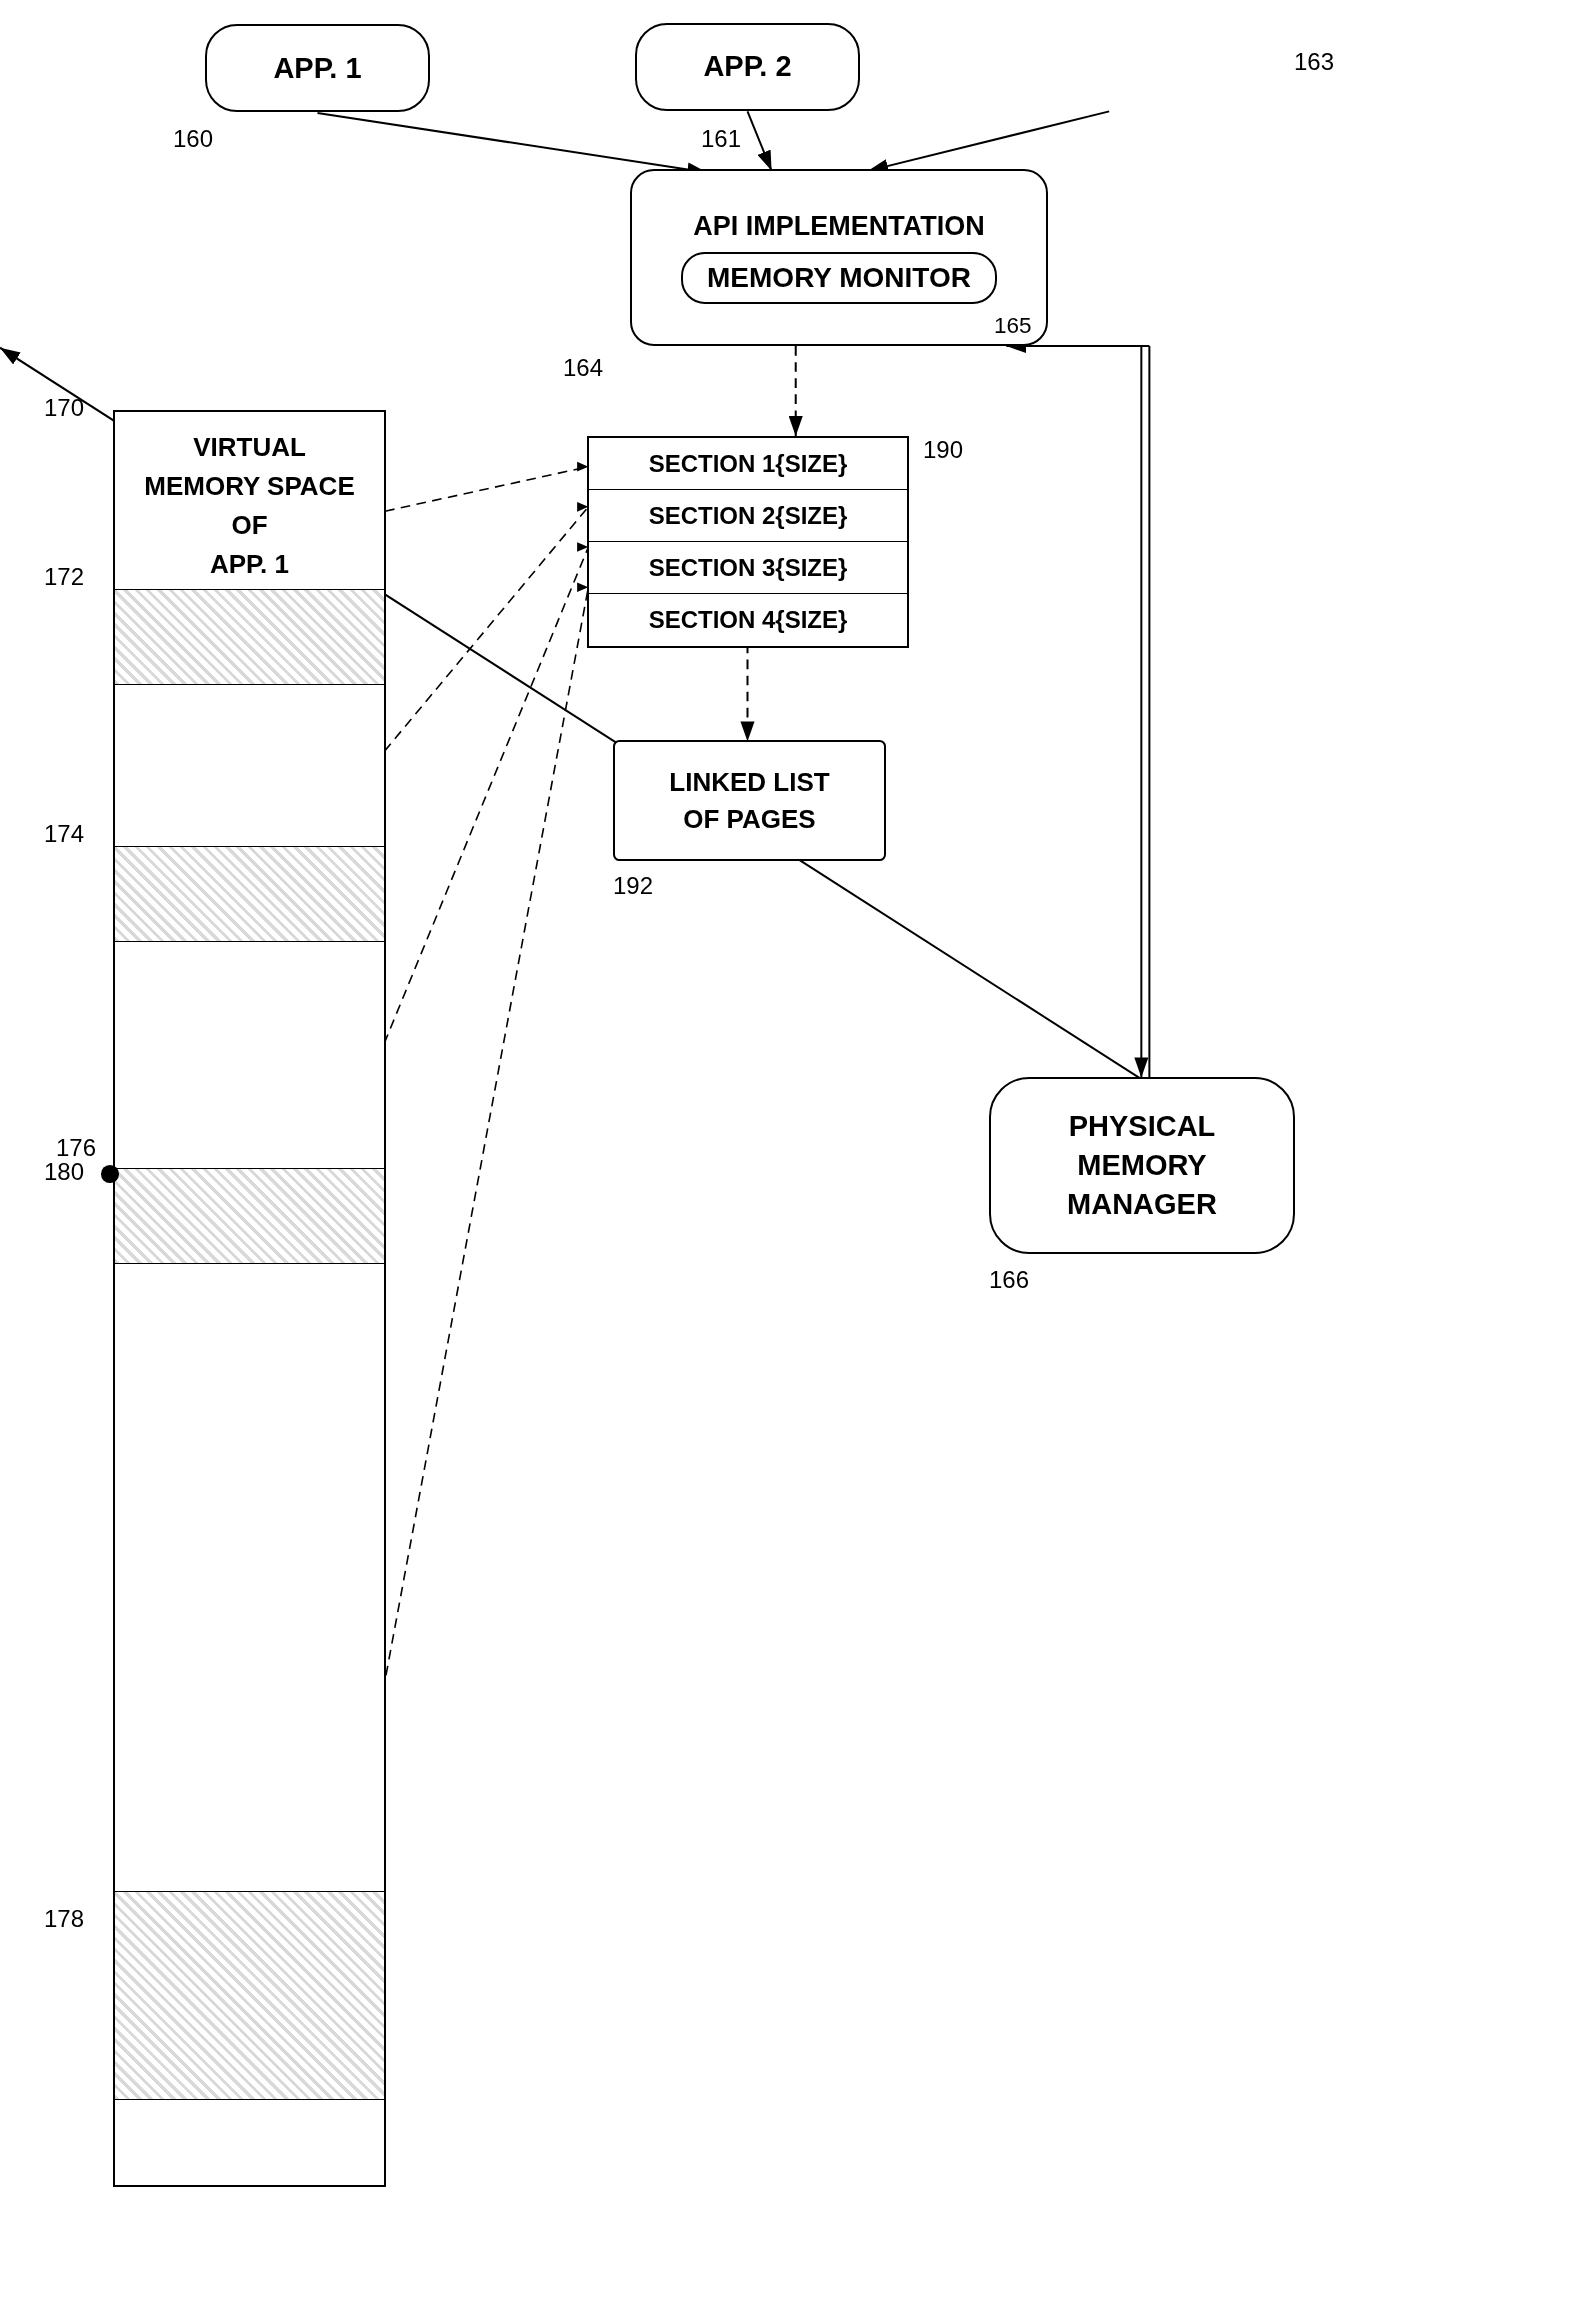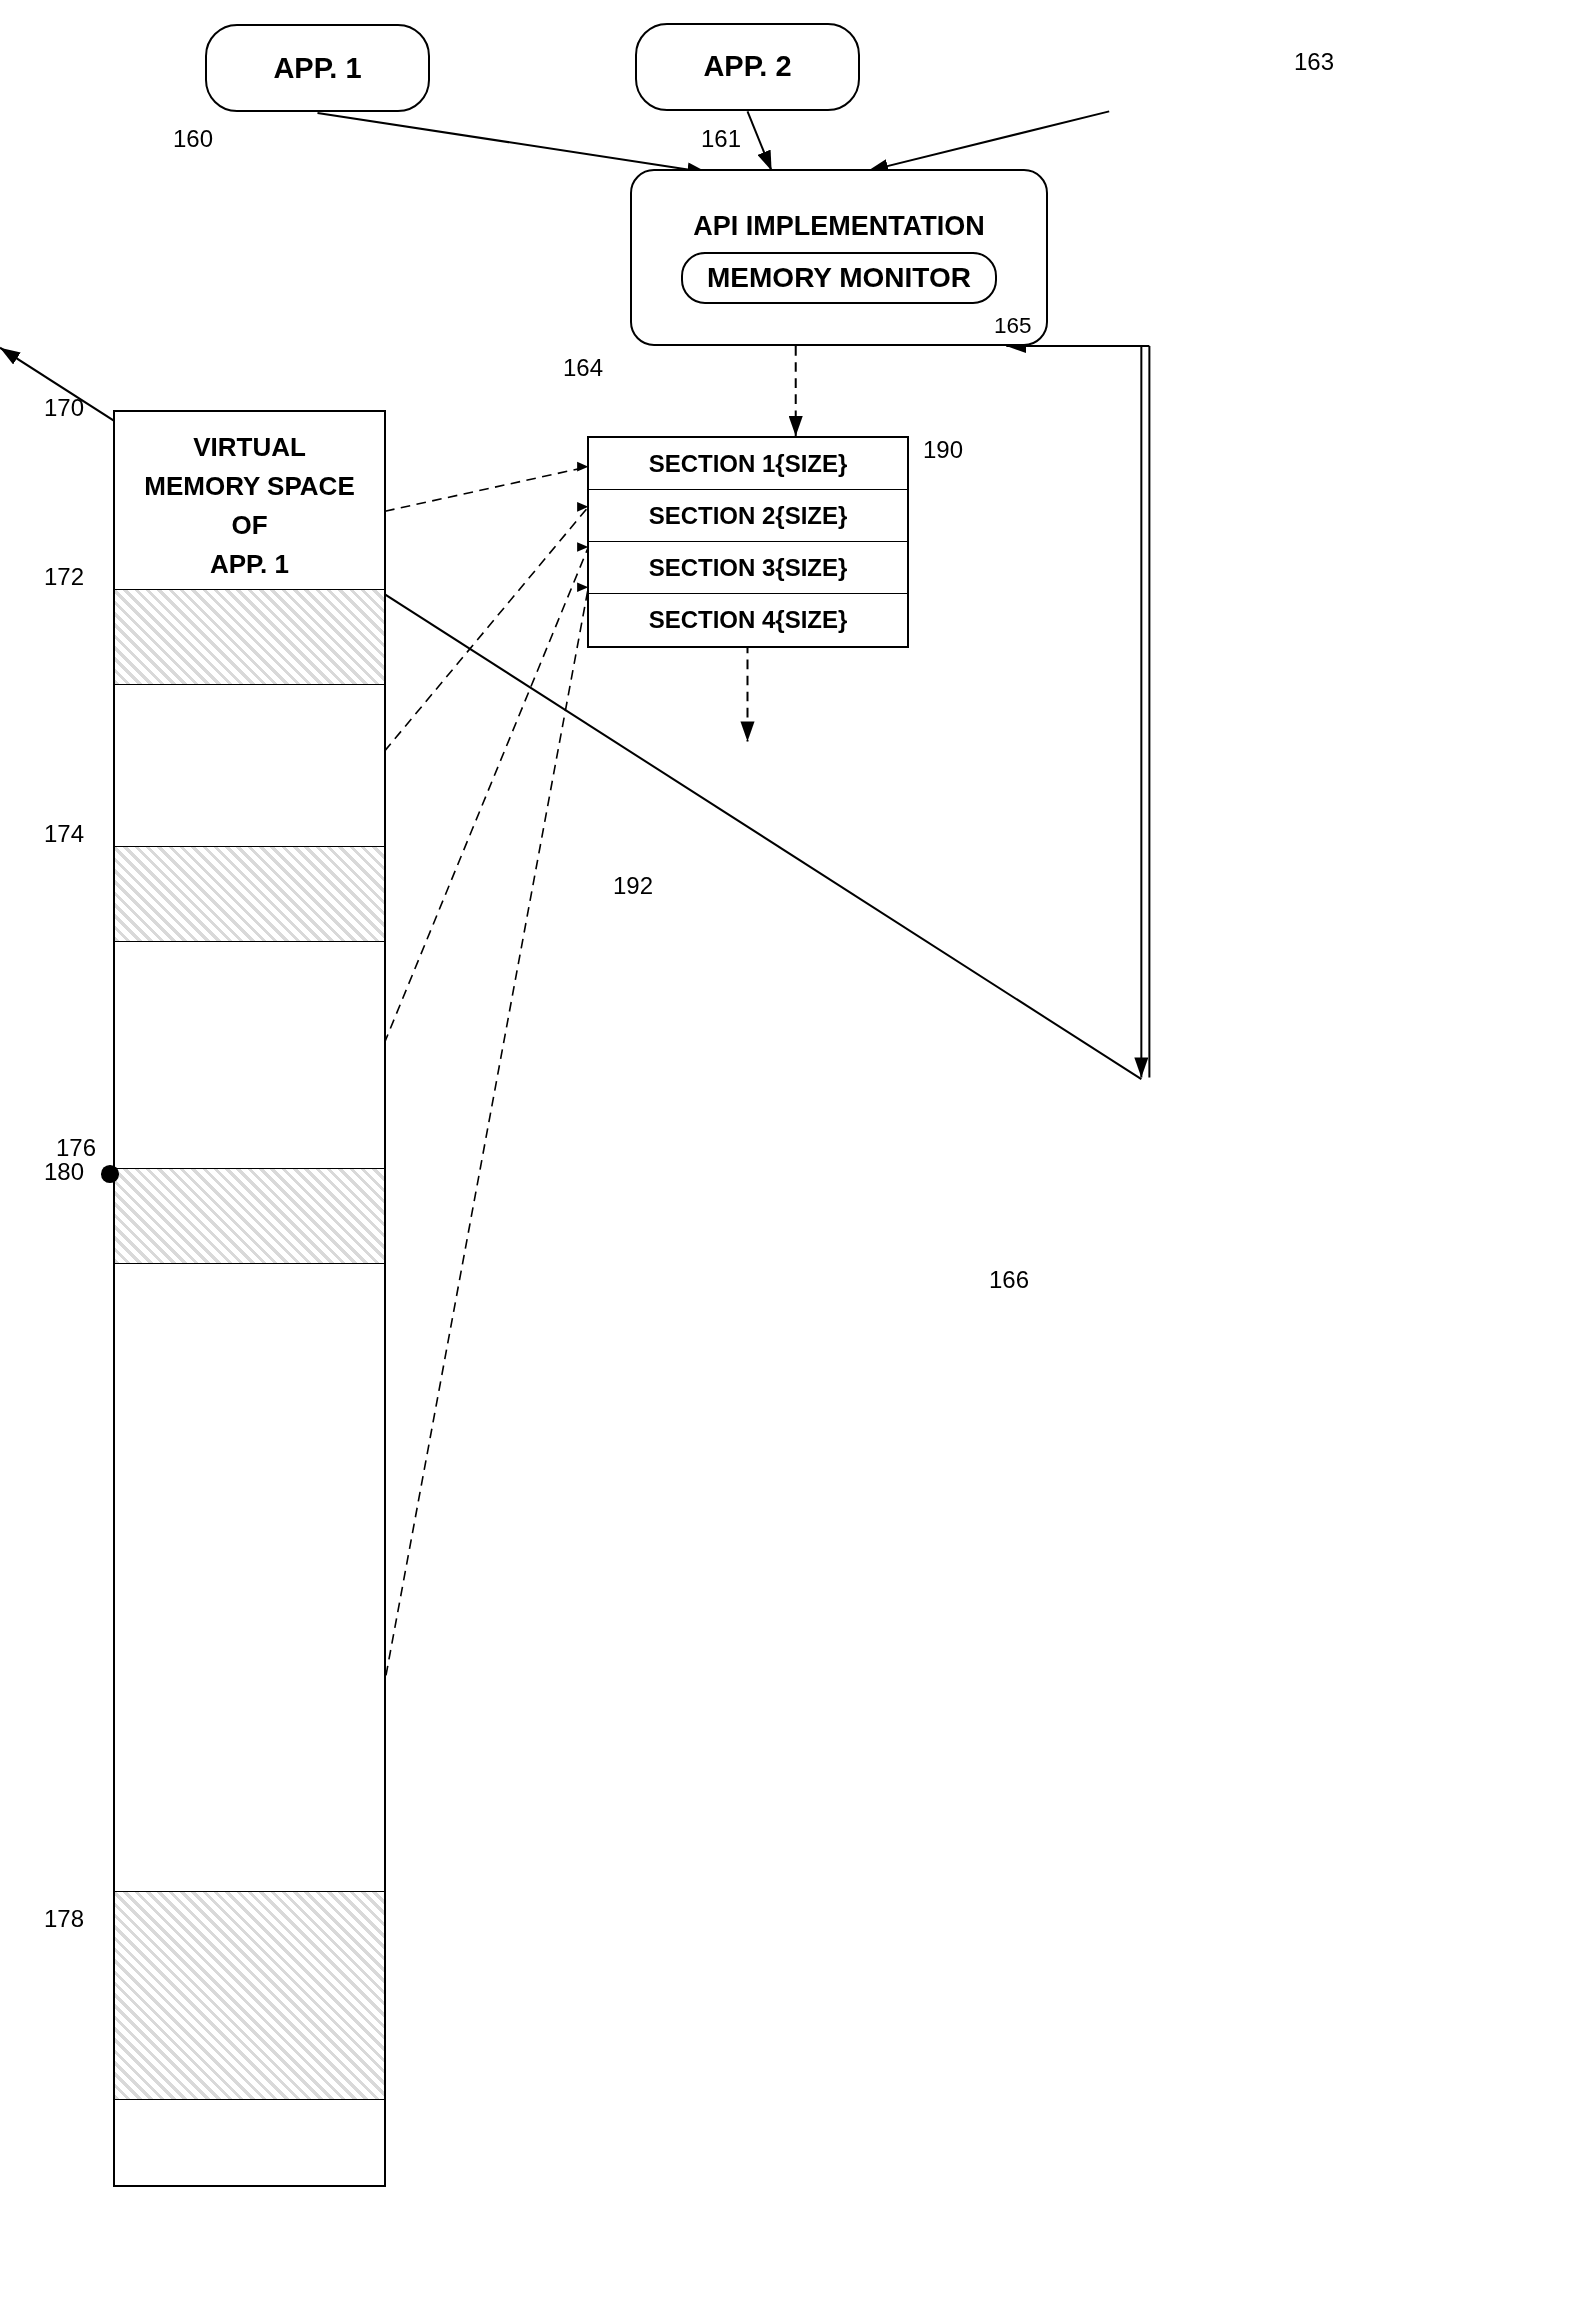--- a/index.html
+++ b/index.html
@@ -209,22 +209,35 @@
     </div>
     <div class="rect-box" style="position:relative; width:100%; height:52px; border:none; border-bottom:1.6px solid #000; font-size:24px;">
       <span>SECTION 3{SIZE}</span>
     </div>
     <div class="rect-box" style="position:relative; width:100%; height:52px; border:none; font-size:24px;">
       <span>SECTION 4{SIZE}</span>
     </div>
   </div>
   <span class="label" style="left:923px; top:436px;">190</span>
 
+  <div class="rect-rounded" style="left:613px; top:740px; width:273px; height:121px; font-size:26px; text-align:center; line-height:1.4;">
+    <div>
+      <div>LINKED LIST</div>
+      <div>OF PAGES</div>
+    </div>
+  </div>
   <span class="label" style="left:613px; top:872px;">192</span>
 
+  <div class="large-pill" style="left:989px; top:1077px; width:306px; height:177px; line-height:1.35; font-size:29px; text-align:center;">
+    <div>
+      <div>PHYSICAL</div>
+      <div>MEMORY</div>
+      <div>MANAGER</div>
+    </div>
+  </div>
   <span class="label" style="left:989px; top:1266px;">166</span>
 
   <span class="label" style="left:44px; top:394px;">170</span>
   <div class="memory-block" style="left:113px; top:410px; width:273px; height:1777px;">
 
     <div style="position:absolute; top:16px; left:0; width:100%; text-align:center; font-size:26px; font-weight:bold; line-height:1.5;">
       <div>VIRTUAL</div>
       <div>MEMORY SPACE</div>
       <div>OF</div>
       <div>APP. 1</div>

